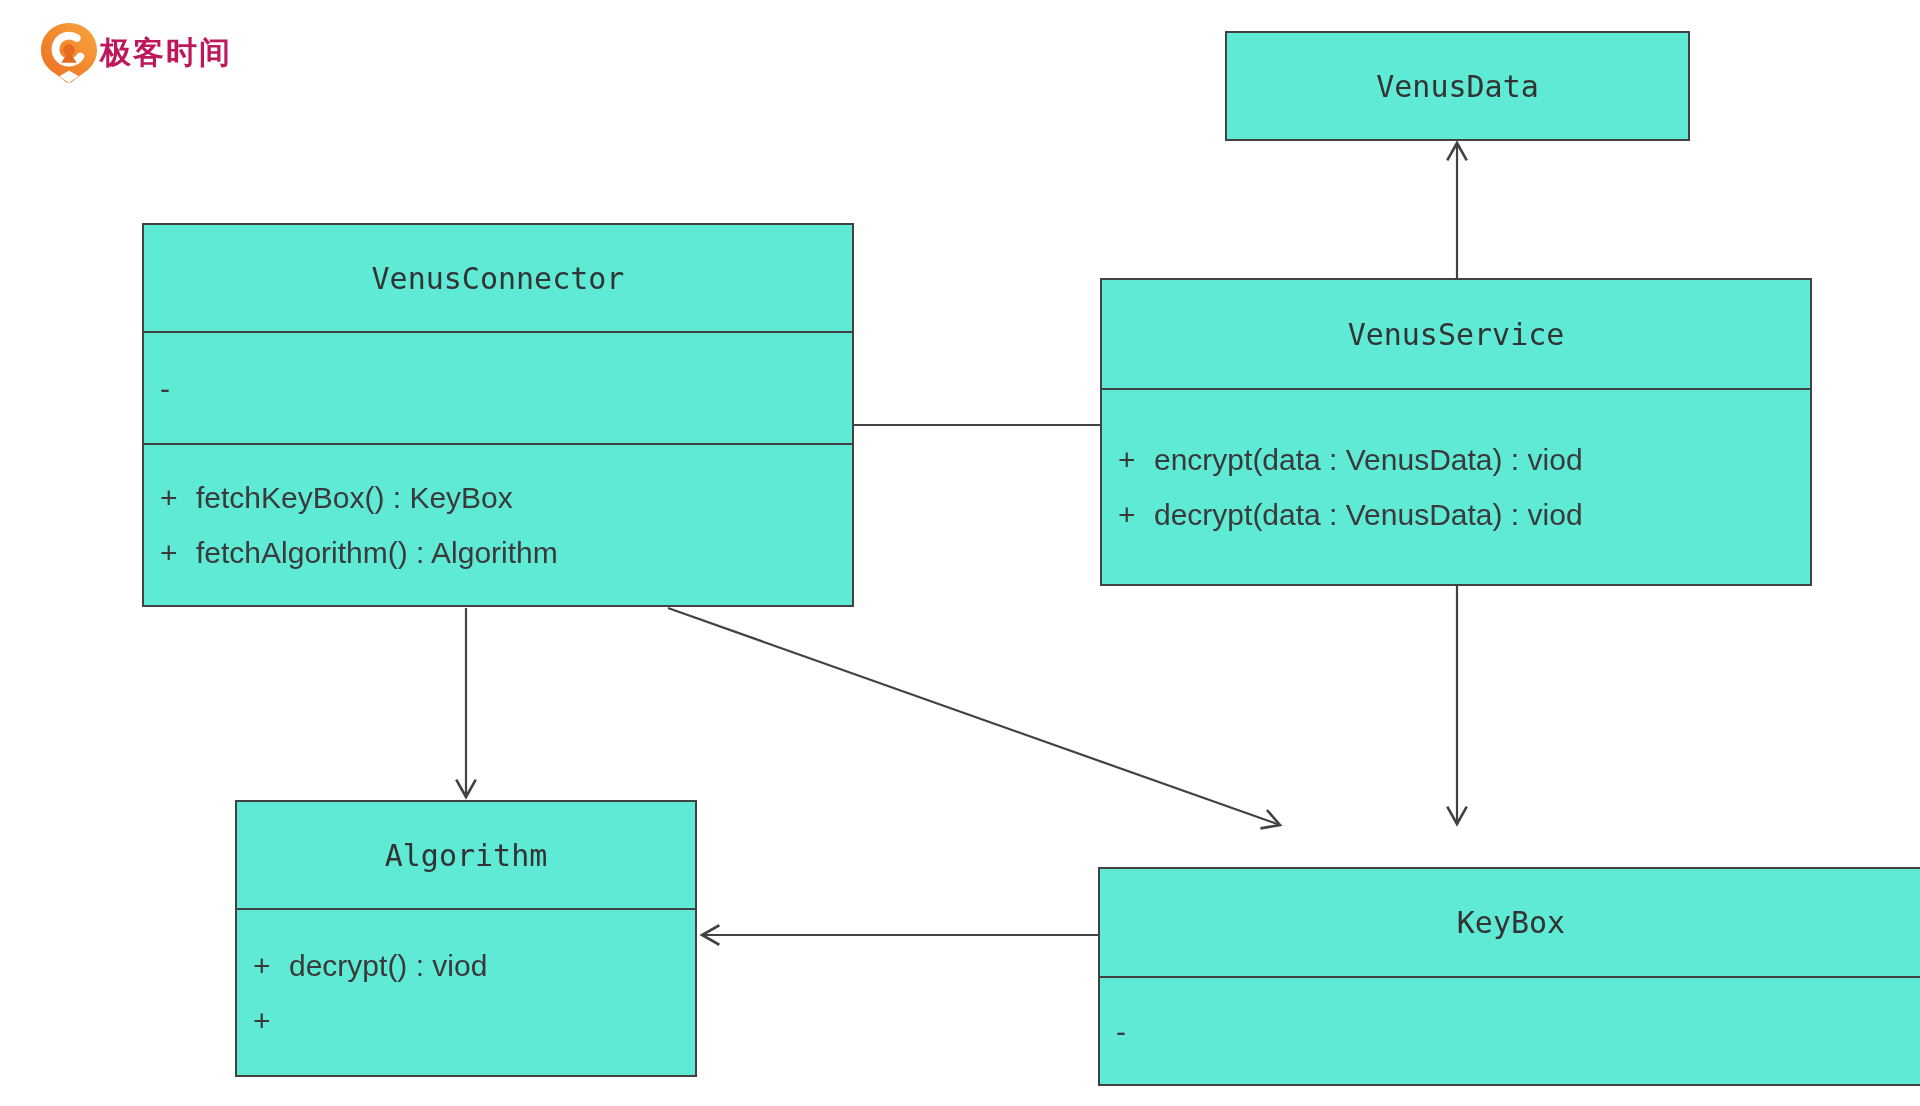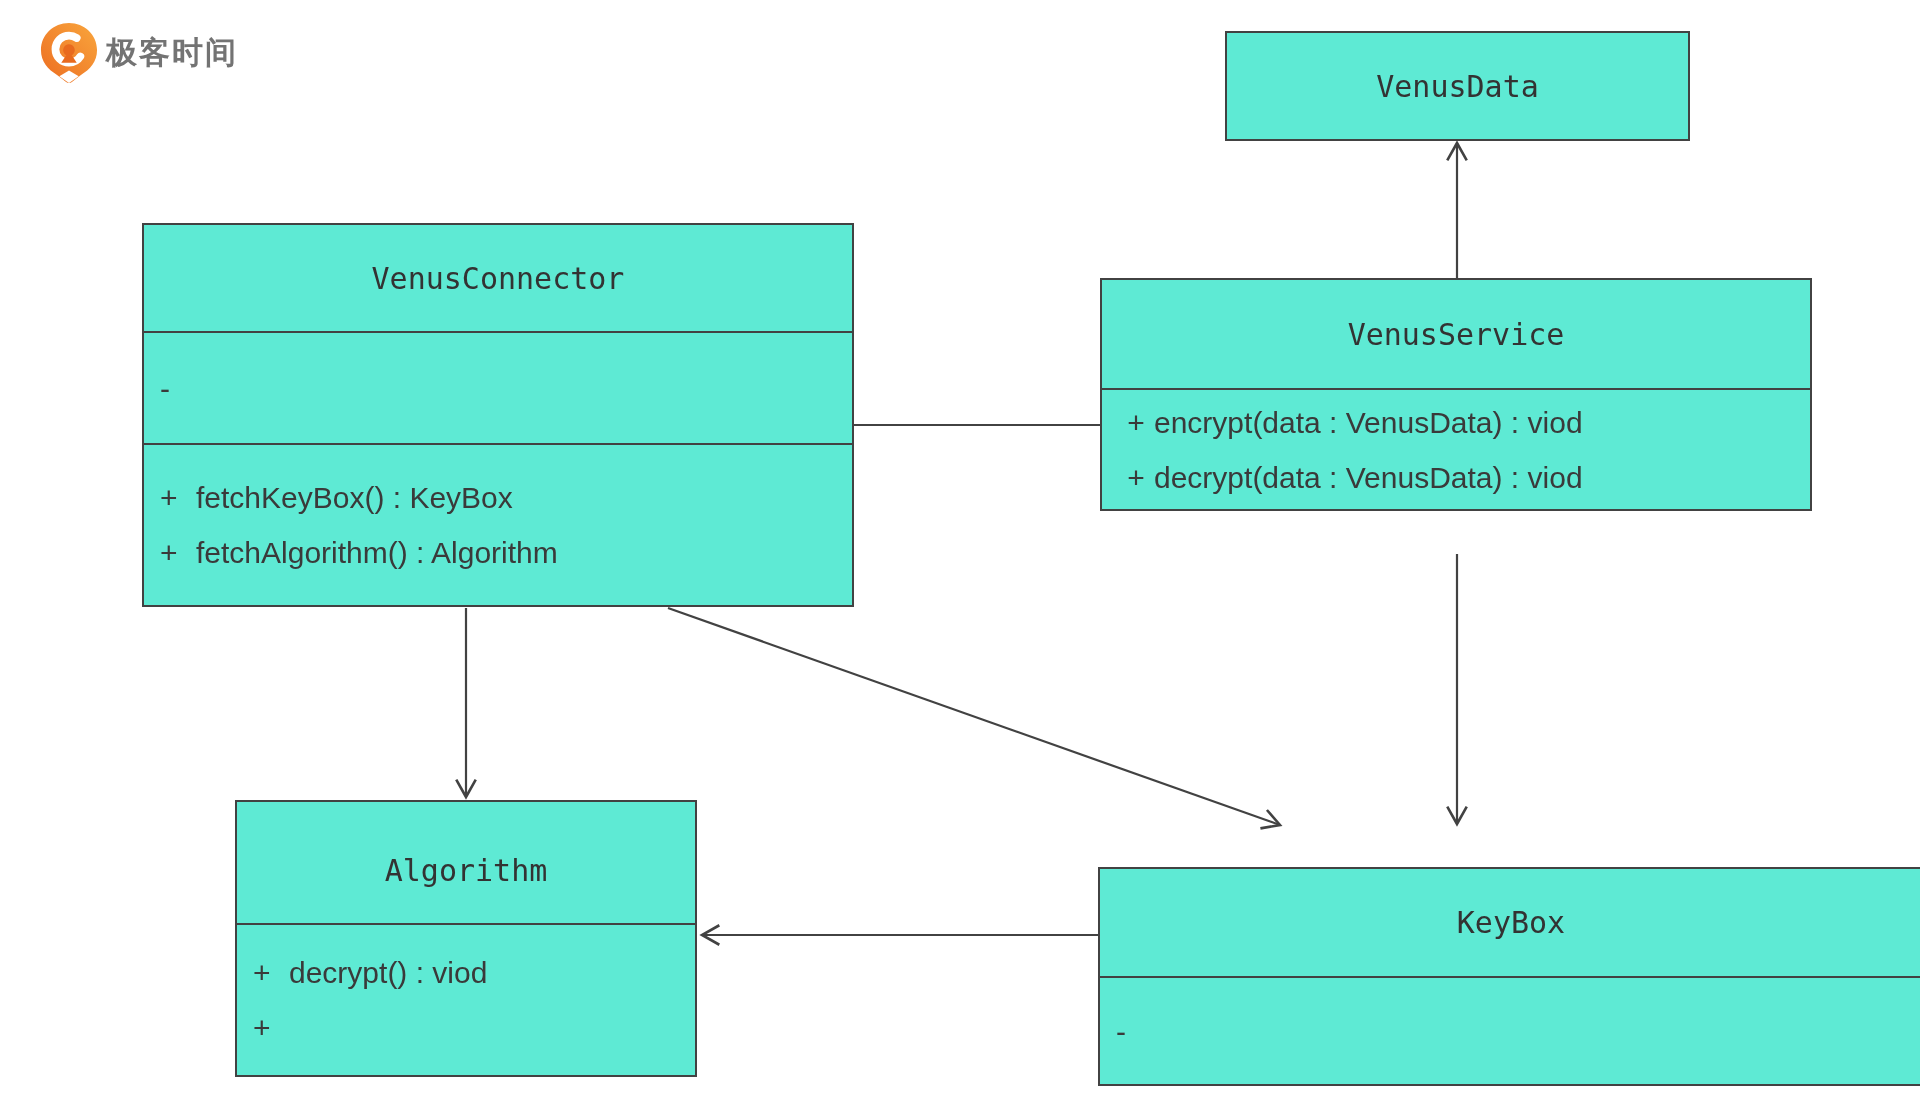--- a/index.html
+++ b/index.html
@@ -6,21 +6,21 @@
   #canvas {
     position:relative; width:1920px; height:1106px;
     background:#ffffff; overflow:hidden;
     font-family:"Liberation Sans", sans-serif; color:#333333;
   }
 
   
   .logo { position:absolute; left:40px; top:22px; display:flex; align-items:center; }
   .logo-icon { width:58px; height:62px; flex:none; }
   .logo-text {
-    margin-left:8px; font-size:31px; font-weight:700; color:#737373;
+    margin-left:2px; font-size:31px; font-weight:700; color:#be185d;
     letter-spacing:2px; font-family:"Liberation Sans", sans-serif;
   }
 
   
   .uml-class {
     position:absolute; background:#5eead4;
     border:2px solid #424242; box-sizing:border-box;
     display:flex; flex-direction:column;
   }
   .uml-title {
@@ -106,36 +106,36 @@
         <span class="sign">+</span>
         <span>fetchKeyBox() : KeyBox</span>
       </div>
       <div class="member">
         <span class="sign">+</span>
         <span>fetchAlgorithm() : Algorithm</span>
       </div>
     </div>
   </div>
 
-  <div class="uml-class" style="left:1100px; top:278px; width:712px; height:233px;text-align:center;">
+  <div class="uml-class" style="left:1100px; top:278px; width:712px; height:308px;">
     <div class="uml-title" style="height:108px;">VenusService</div>
     <div class="uml-compartment" style="flex:1;">
       <div class="member">
         <span class="sign">+</span>
         <span>encrypt(data : VenusData) : viod</span>
       </div>
       <div class="member">
         <span class="sign">+</span>
         <span>decrypt(data : VenusData) : viod</span>
       </div>
     </div>
   </div>
 
   <div class="uml-class" style="left:235px; top:800px; width:462px; height:277px;">
-    <div class="uml-title" style="height:106px;margin-top:15px;">Algorithm</div>
+    <div class="uml-title" style="height:106px;">Algorithm</div>
     <div class="uml-compartment" style="flex:1;">
       <div class="member">
         <span class="sign">+</span>
         <span>decrypt() : viod</span>
       </div>
       <div class="member">
         <span class="sign">+</span>
       </div>
     </div>
   </div>

